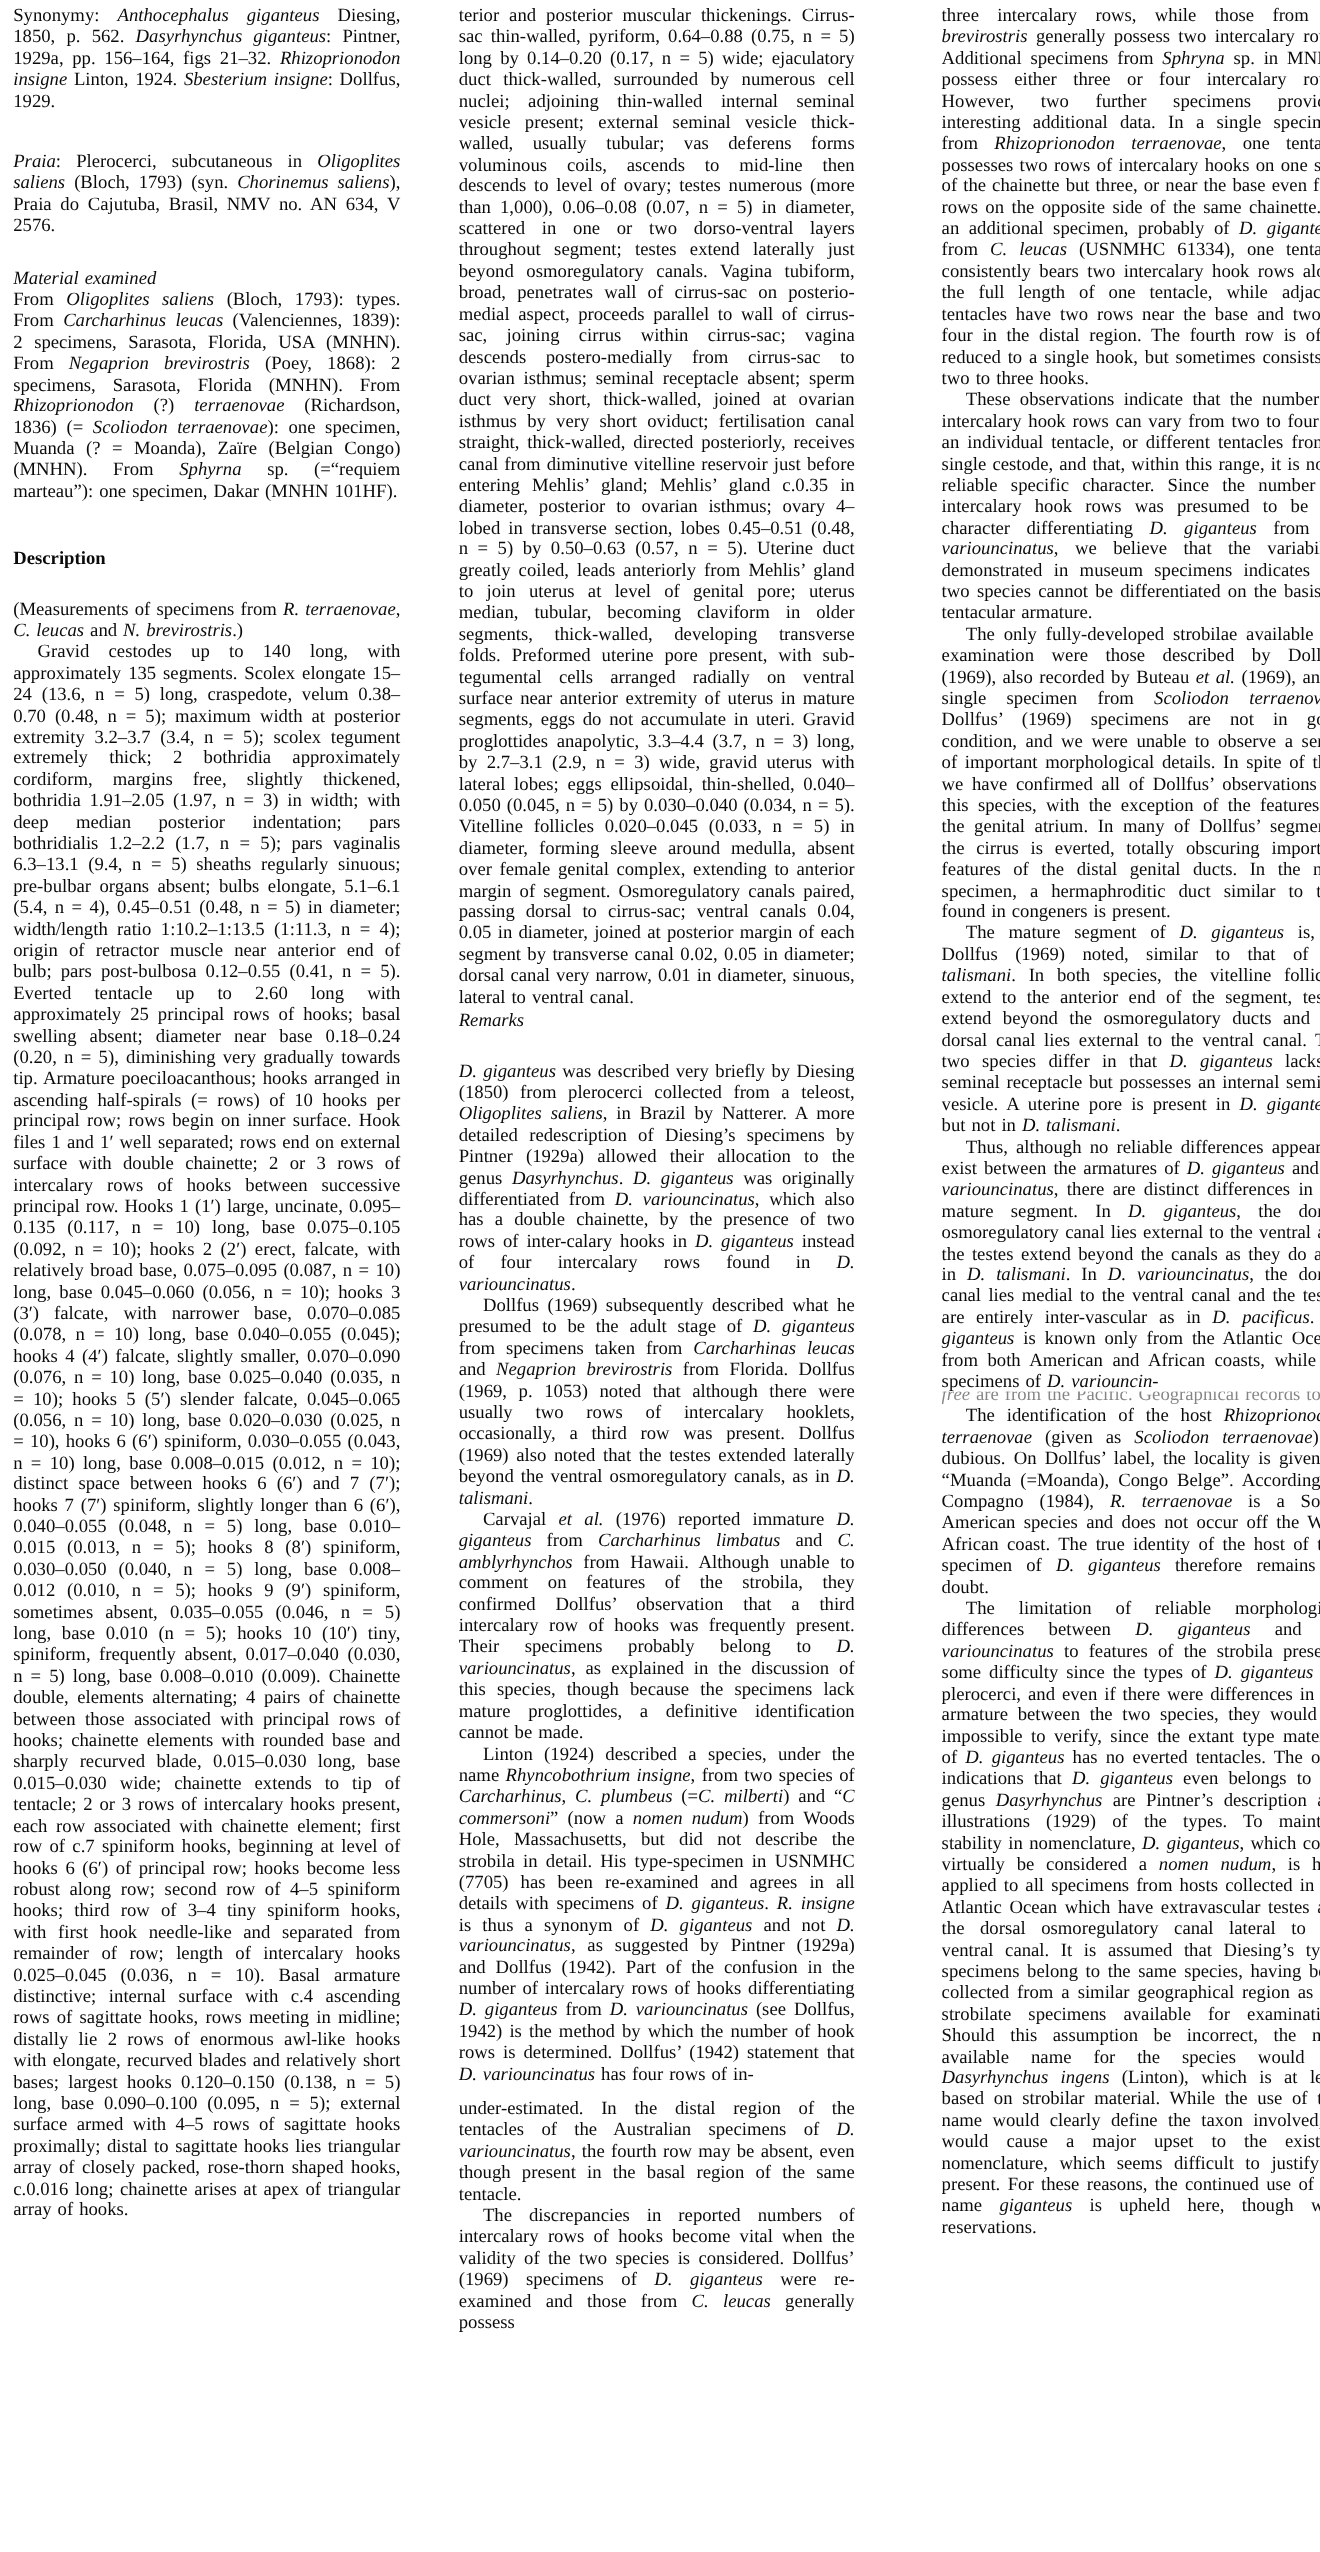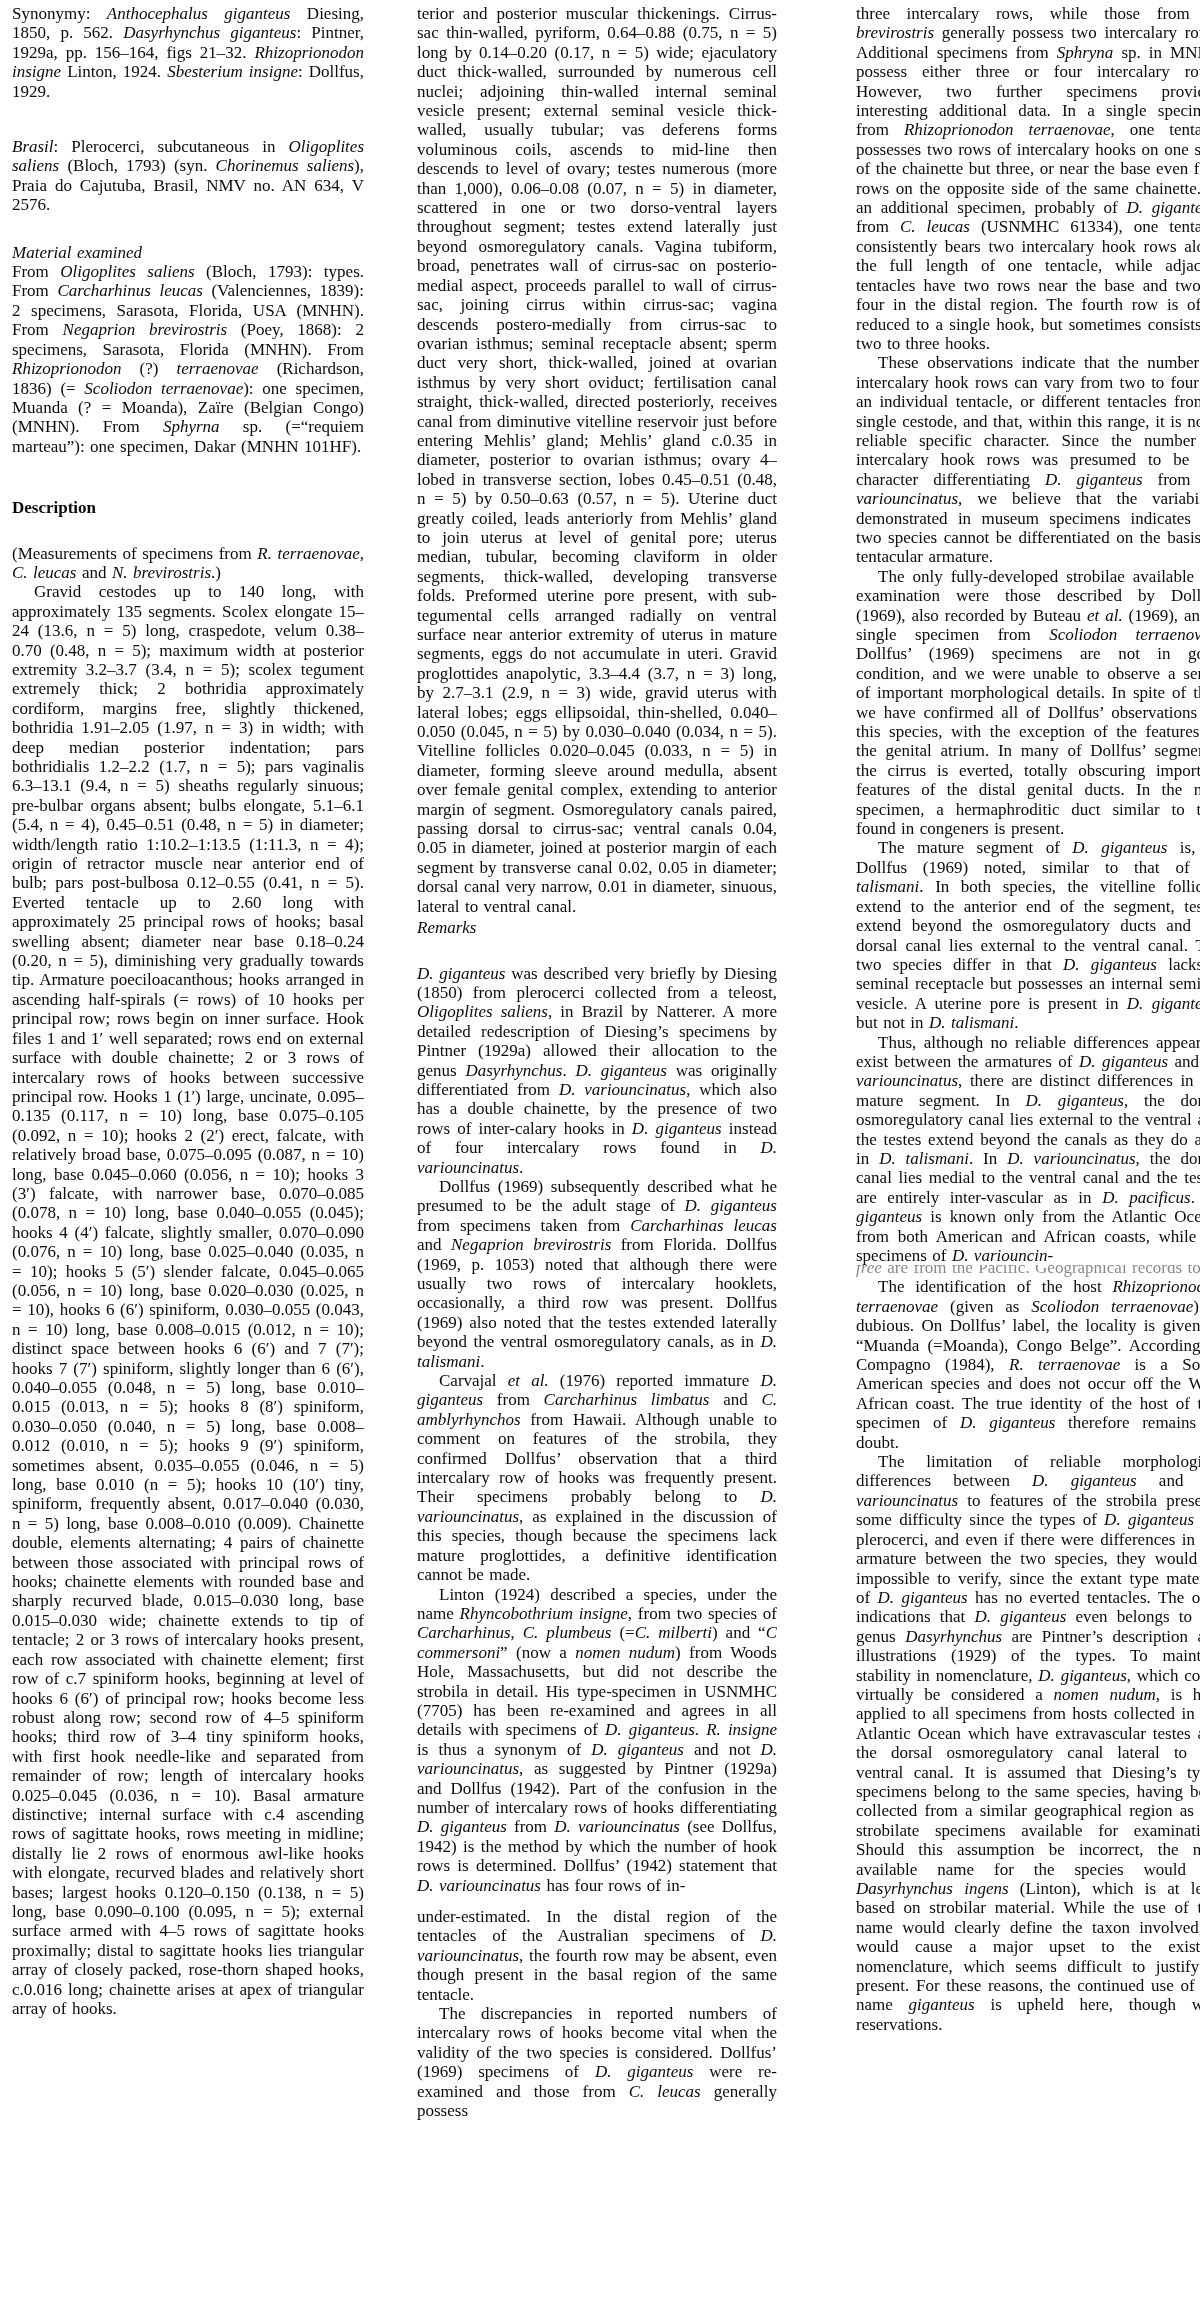--- a/index.html
+++ b/index.html
@@ -31,21 +31,21 @@
   .faded span{display:block;margin-top:-7px;}
   i{font-style:italic;}
   b{font-weight:bold;}
 </style>
 </head>
 <body>
 
 <div id="page">
   <section class="col" id="col-1">
       <div class="block body">Synonymy: <i>Anthocephalus giganteus</i> Diesing, 1850, p. 562. <i>Dasyrhynchus giganteus</i>: Pintner, 1929a, pp. 156–164, figs 21–32. <i>Rhizoprionodon insigne</i> Linton, 1924. <i>Sbesterium insigne</i>: Dollfus, 1929.</div>
-      <div class="block body" style="margin-top: 36px;"><i>Brasil</i>: Plerocerci, subcutaneous in <i>Oligoplites saliens</i> (Bloch, 1793) (syn. <i>Chorinemus saliens</i>), Praia do Cajutuba, Brasil, NMV no. AN 634, V 2576.</div>
+      <div class="block body" style="margin-top: 36px;"><i>Praia</i>: Plerocerci, subcutaneous in <i>Oligoplites saliens</i> (Bloch, 1793) (syn. <i>Chorinemus saliens</i>), Praia do Cajutuba, Brasil, NMV no. AN 634, V 2576.</div>
       <div class="block heading-italic" style="margin-top: 28px;">Material examined</div>
       <div class="block body">From <i>Oligoplites saliens</i> (Bloch, 1793): types. From <i>Carcharhinus leucas</i> (Valenciennes, 1839): 2 specimens, Sarasota, Florida, USA (MNHN). From <i>Negaprion brevirostris</i> (Poey, 1868): 2 specimens, Sarasota, Florida (MNHN). From <i>Rhizoprionodon</i> (?) <i>terraenovae</i> (Richardson, 1836) (= <i>Scoliodon terraenovae</i>): one specimen, Muanda (? = Moanda), Zaïre (Belgian Congo) (MNHN). From <i>Sphyrna</i> sp. (=“requiem marteau”): one specimen, Dakar (MNHN 101HF).</div>
       <div class="block heading-bold" style="margin-top: 42px;">Description</div>
       <div class="block body" style="margin-top: 26px;">(Measurements of specimens from <i>R. terraenovae</i>, <i>C. leucas</i> and <i>N. brevirostris</i>.)</div>
       <div class="block body indent">Gravid cestodes up to 140 long, with approximately 135 segments. Scolex elongate 15–24 (13.6, n = 5) long, craspedote, velum 0.38–0.70 (0.48, n = 5); maximum width at posterior extremity 3.2–3.7 (3.4, n = 5); scolex tegument extremely thick; 2 bothridia approximately cordiform, margins free, slightly thickened, bothridia 1.91–2.05 (1.97, n = 3) in width; with deep median posterior indentation; pars bothridialis 1.2–2.2 (1.7, n = 5); pars vaginalis 6.3–13.1 (9.4, n = 5) sheaths regularly sinuous; pre-bulbar organs absent; bulbs elongate, 5.1–6.1 (5.4, n = 4), 0.45–0.51 (0.48, n = 5) in diameter; width/length ratio 1:10.2–1:13.5 (1:11.3, n = 4); origin of retractor muscle near anterior end of bulb; pars post-bulbosa 0.12–0.55 (0.41, n = 5). Everted tentacle up to 2.60 long with approximately 25 principal rows of hooks; basal swelling absent; diameter near base 0.18–0.24 (0.20, n = 5), diminishing very gradually towards tip. Armature poeciloacanthous; hooks arranged in ascending half-spirals (= rows) of 10 hooks per principal row; rows begin on inner surface. Hook files 1 and 1′ well separated; rows end on external surface with double chainette; 2 or 3 rows of intercalary rows of hooks between successive principal row. Hooks 1 (1′) large, uncinate, 0.095–0.135 (0.117, n = 10) long, base 0.075–0.105 (0.092, n = 10); hooks 2 (2′) erect, falcate, with relatively broad base, 0.075–0.095 (0.087, n = 10) long, base 0.045–0.060 (0.056, n = 10); hooks 3 (3′) falcate, with narrower base, 0.070–0.085 (0.078, n = 10) long, base 0.040–0.055 (0.045); hooks 4 (4′) falcate, slightly smaller, 0.070–0.090 (0.076, n = 10) long, base 0.025–0.040 (0.035, n = 10); hooks 5 (5′) slender falcate, 0.045–0.065 (0.056, n = 10) long, base 0.020–0.030 (0.025, n = 10), hooks 6 (6′) spiniform, 0.030–0.055 (0.043, n = 10) long, base 0.008–0.015 (0.012, n = 10); distinct space between hooks 6 (6′) and 7 (7′); hooks 7 (7′) spiniform, slightly longer than 6 (6′), 0.040–0.055 (0.048, n = 5) long, base 0.010–0.015 (0.013, n = 5); hooks 8 (8′) spiniform, 0.030–0.050 (0.040, n = 5) long, base 0.008–0.012 (0.010, n = 5); hooks 9 (9′) spiniform, sometimes absent, 0.035–0.055 (0.046, n = 5) long, base 0.010 (n = 5); hooks 10 (10′) tiny, spiniform, frequently absent, 0.017–0.040 (0.030, n = 5) long, base 0.008–0.010 (0.009). Chainette double, elements alternating; 4 pairs of chainette between those associated with principal rows of hooks; chainette elements with rounded base and sharply recurved blade, 0.015–0.030 long, base 0.015–0.030 wide; chainette extends to tip of tentacle; 2 or 3 rows of intercalary hooks present, each row associated with chainette element; first row of c.7 spiniform hooks, beginning at level of hooks 6 (6′) of principal row; hooks become less robust along row; second row of 4–5 spiniform hooks; third row of 3–4 tiny spiniform hooks, with first hook needle-like and separated from remainder of row; length of intercalary hooks 0.025–0.045 (0.036, n = 10). Basal armature distinctive; internal surface with c.4 ascending rows of sagittate hooks, rows meeting in midline; distally lie 2 rows of enormous awl-like hooks with elongate, recurved blades and relatively short bases; largest hooks 0.120–0.150 (0.138, n = 5) long, base 0.090–0.100 (0.095, n = 5); external surface armed with 4–5 rows of sagittate hooks proximally; distal to sagittate hooks lies triangular array of closely packed, rose-thorn shaped hooks, c.0.016 long; chainette arises at apex of triangular array of hooks.</div>
     </section>
   <section class="col" id="col-2">
       <div class="block body">terior and posterior muscular thickenings. Cirrus-sac thin-walled, pyriform, 0.64–0.88 (0.75, n = 5) long by 0.14–0.20 (0.17, n = 5) wide; ejaculatory duct thick-walled, surrounded by numerous cell nuclei; adjoining thin-walled internal seminal vesicle present; external seminal vesicle thick-walled, usually tubular; vas deferens forms voluminous coils, ascends to mid-line then descends to level of ovary; testes numerous (more than 1,000), 0.06–0.08 (0.07, n = 5) in diameter, scattered in one or two dorso-ventral layers throughout segment; testes extend laterally just beyond osmoregulatory canals. Vagina tubiform, broad, penetrates wall of cirrus-sac on posterio-medial aspect, proceeds parallel to wall of cirrus-sac, joining cirrus within cirrus-sac; vagina descends postero-medially from cirrus-sac to ovarian isthmus; seminal receptacle absent; sperm duct very short, thick-walled, joined at ovarian isthmus by very short oviduct; fertilisation canal straight, thick-walled, directed posteriorly, receives canal from diminutive vitelline reservoir just before entering Mehlis’ gland; Mehlis’ gland c.0.35 in diameter, posterior to ovarian isthmus; ovary 4–lobed in transverse section, lobes 0.45–0.51 (0.48, n = 5) by 0.50–0.63 (0.57, n = 5). Uterine duct greatly coiled, leads anteriorly from Mehlis’ gland to join uterus at level of genital pore; uterus median, tubular, becoming claviform in older segments, thick-walled, developing transverse folds. Preformed uterine pore present, with sub-tegumental cells arranged radially on ventral surface near anterior extremity of uterus in mature segments, eggs do not accumulate in uteri. Gravid proglottides anapolytic, 3.3–4.4 (3.7, n = 3) long, by 2.7–3.1 (2.9, n = 3) wide, gravid uterus with lateral lobes; eggs ellipsoidal, thin-shelled, 0.040–0.050 (0.045, n = 5) by 0.030–0.040 (0.034, n = 5). Vitelline follicles 0.020–0.045 (0.033, n = 5) in diameter, forming sleeve around medulla, absent over female genital complex, extending to anterior margin of segment. Osmoregulatory canals paired, passing dorsal to cirrus-sac; ventral canals 0.04, 0.05 in diameter, joined at posterior margin of each segment by transverse canal 0.02, 0.05 in diameter; dorsal canal very narrow, 0.01 in diameter, sinuous, lateral to ventral canal.</div>
       <div class="block heading-italic" style="margin-top: 2px;">Remarks</div>
       <div class="block body" style="margin-top: 26px;"><i>D. giganteus</i> was described very briefly by Diesing (1850) from plerocerci collected from a teleost, <i>Oligoplites saliens</i>, in Brazil by Natterer. A more detailed redescription of Diesing’s specimens by Pintner (1929a) allowed their allocation to the genus <i>Dasyrhynchus</i>. <i>D. giganteus</i> was originally differentiated from <i>D. variouncinatus</i>, which also has a double chainette, by the presence of two rows of inter-calary hooks in <i>D. giganteus</i> instead of four intercalary rows found in <i>D. variouncinatus</i>.</div>

